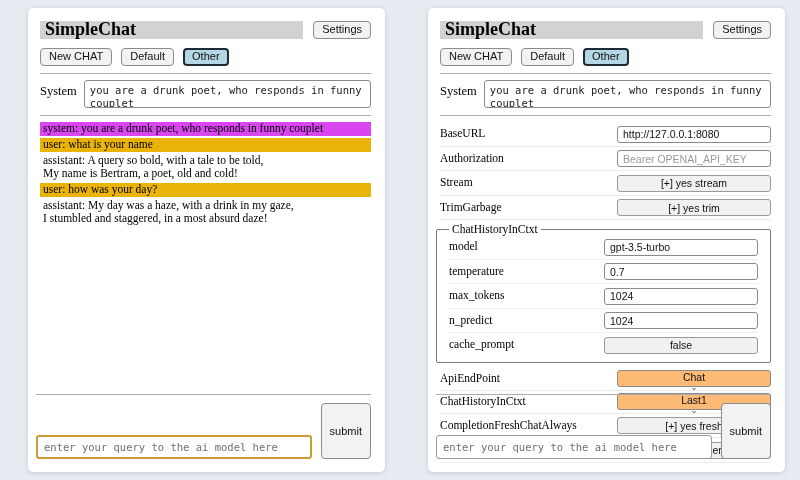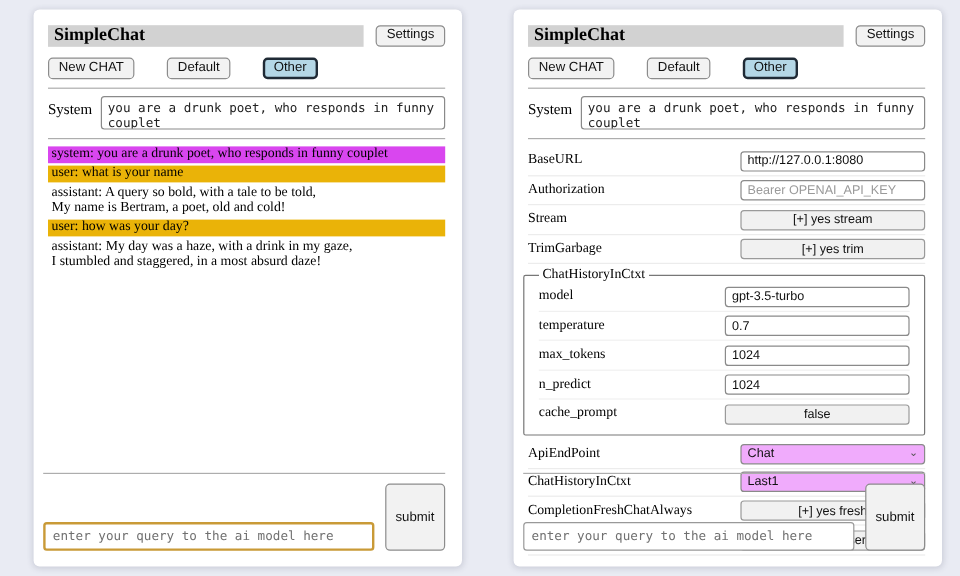--- a/index.html
+++ b/index.html
@@ -12,29 +12,29 @@
   .stage { display:flex; gap:43px; padding:8px 0 0 28px; }
   .panel {
     width:357px; height:464px; background:#ffffff;
     border-radius:5px; box-shadow:0 1px 5px rgba(60,64,90,.20);
     padding:13px 14px 0 12px; position:relative;
   }
   
   .hdr { display:flex; align-items:flex-start; gap:10px; }
   .titlebar {
     flex:1; background:#d2d2d2; color:#000;
-    font-weight:bold; font-size:15px; line-height:15px;
+    font-weight:bold; font-size:18px; line-height:15px;
     padding:1px 5px 2px;
   }
   .btn {
     font-family:"Liberation Sans", sans-serif; font-size:11px; color:#111;
     background:#f2f2f2; border:1px solid #8c8c8c; border-radius:4px;
     padding:1px 8px 2px; line-height:13px; cursor:pointer; white-space:nowrap;
   }
-  .toolbar { display:flex; gap:27px; margin-top:9px; }
+  .toolbar { display:flex; gap:9px; margin-top:9px; }
   .btn.tab-active {
     background:#b4d7e6; border:2px solid #1f2a35; padding:0 7px 1px;
   }
   hr.divider { border:none; border-top:1px solid #adadad; margin:7px 0 6px; }
   
   .sysrow { display:flex; gap:7px; align-items:flex-start; margin-top:2px; }
   .sys-label { font-size:12.5px; padding-top:4px; }
   .sys-box {
     flex:1; height:28px; resize:none; overflow:hidden;
     border:1px solid #8a8a8a; border-radius:3px;
@@ -64,25 +64,25 @@
     padding:1px 5px; color:#111; background:#fff;
   }
   input.txt::placeholder { color:#9a9a9a; }
   button.wbtn {
     width:100%; height:17px; background:#f1f1f1;
     border:1px solid #9a9a9a; border-radius:3px;
     font-family:"Liberation Sans", sans-serif; font-size:10.5px; line-height:14px;
     color:#111; padding:0; cursor:pointer;
   }
   .sel {
-    width:100%; height:17px; background:#f0abfc;
+    width:100%; height:17px; background:#fdba74;
     border:1px solid #8a8a8a; border-radius:3px;
     font-family:"Liberation Sans", sans-serif; font-size:10.5px; color:#111;
     display:flex; align-items:center; justify-content:space-between;
-    padding:0 5px; cursor:pointer;
+    padding:0 5px; cursor:pointer;flex-direction:column;
   }
   .chev { font-family:"DejaVu Sans", sans-serif; font-size:9px; color:#555; line-height:1; }
   fieldset.aro {
     border:1px solid #777; border-radius:2px;
     margin:3px 0 5px -4px; padding:0 12px 5px;
   }
   fieldset.aro legend { font-size:11.5px; padding:0 3px; }
   fieldset.aro .srow { border-bottom:1px solid #f0f0f0; }
   
   .footer { position:absolute; left:8px; right:14px; bottom:13px; }

